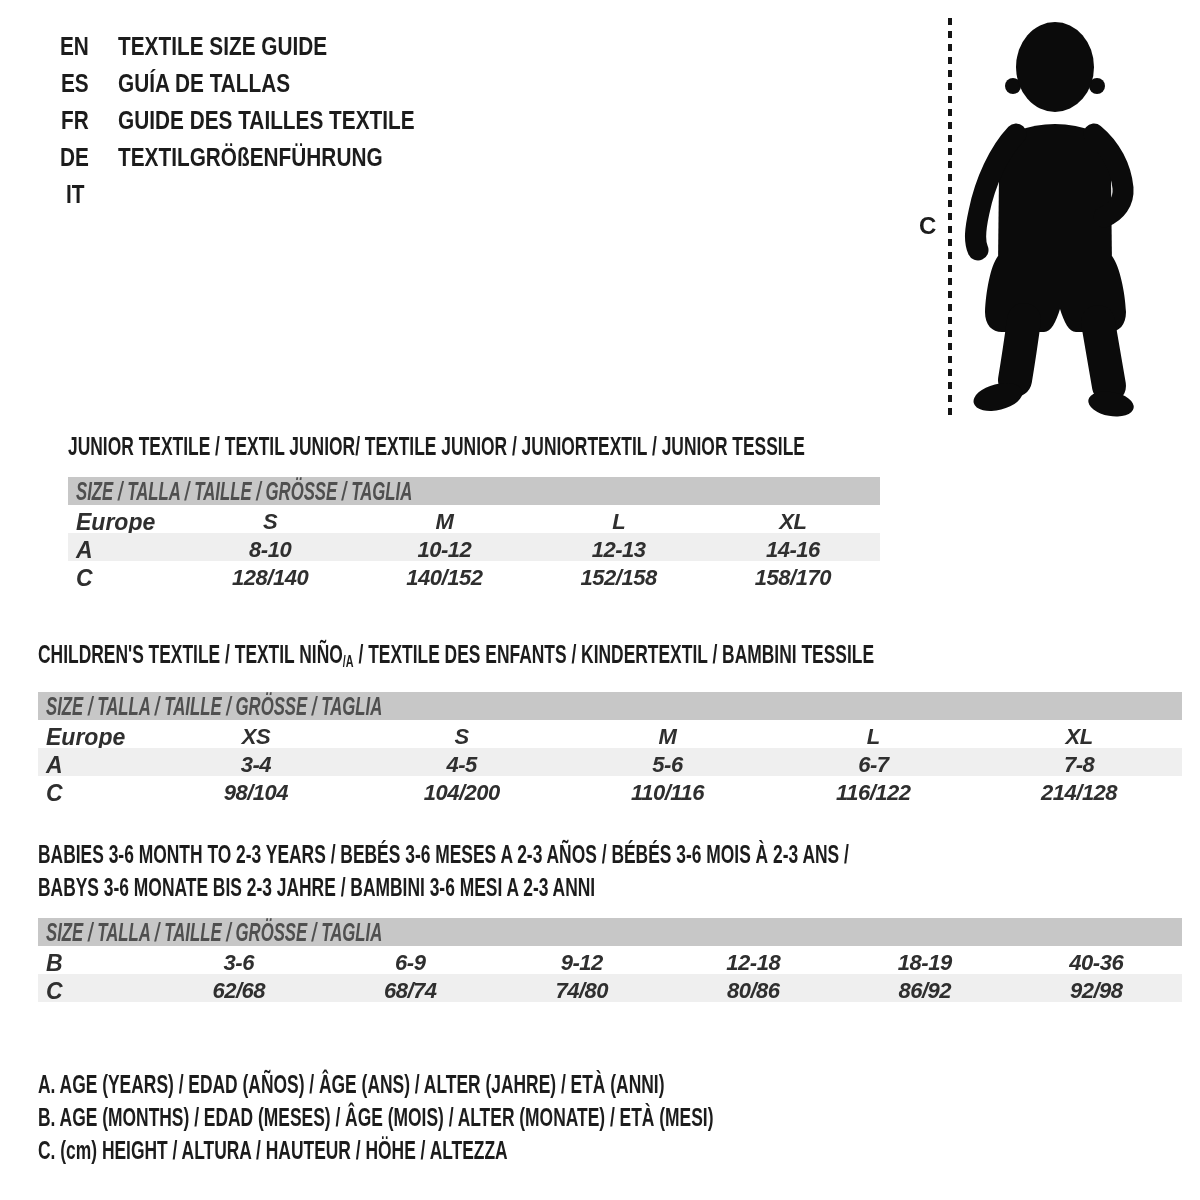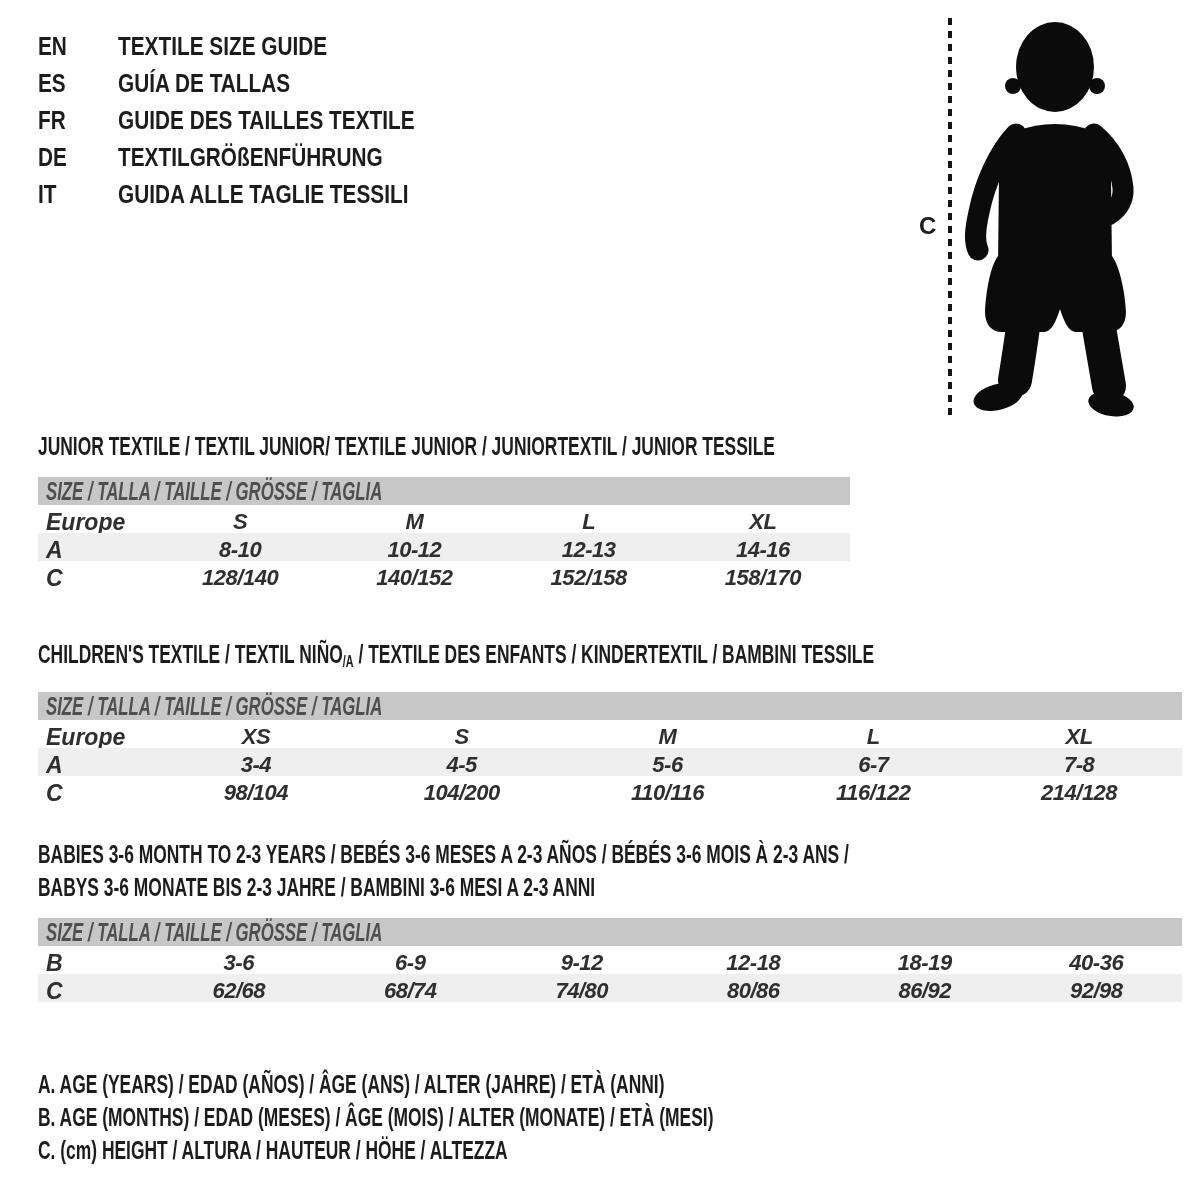--- a/index.html
+++ b/index.html
@@ -17,35 +17,35 @@
     background:var(--page-bg);
     font-family:"Liberation Sans","DejaVu Sans",sans-serif;
     font-weight:bold;
     color:var(--ink);
     overflow:hidden;
   }
   .cond{display:inline-block;transform:scaleX(0.67);transform-origin:0 50%;white-space:nowrap;}
   .cond-lang{display:inline-block;transform:scaleX(0.8);transform-origin:0 50%;white-space:nowrap;}
 
   
-  #lang-block{position:absolute;left:38px;top:28px;}
+  #lang-block{position:absolute;left:38px;top:28px;text-align:center;}
   .lang-row{display:flex;height:37px;line-height:37px;font-size:26px;}
   .lang-code{width:80px;}
   
   #figure{position:absolute;left:895px;top:10px;width:270px;height:420px;}
   #measure-label{position:absolute;left:24px;top:202px;font-size:24px;}
   #dash-line{
     position:absolute;left:53px;top:8px;width:4px;height:400px;
     background:repeating-linear-gradient(to bottom,#141414 0 7px,transparent 7px 13px);
   }
   #baby-svg{position:absolute;left:63px;top:10px;width:185px;height:400px;}
 
   
   .section{position:absolute;left:38px;}
-  #sec-junior{top:432px;width:812px;}
+  #sec-junior{top:432px;width:812px;margin-left:30px;}
   #sec-children{top:640px;width:1144px;}
   #sec-babies{top:838px;width:1144px;}
   .section-title{font-size:26px;line-height:28px;white-space:nowrap;}
   .title-sub{font-size:0.62em;vertical-align:-0.25em;}
   .size-table{margin-top:17px;width:100%;font-style:italic;}
   #sec-babies .size-table{margin-top:14px;}
   .size-bar{
     height:28px;line-height:28px;background:var(--table-header-bg);
     color:var(--table-header-text);font-size:25px;padding-left:8px;
   }
@@ -74,21 +74,20 @@
   <div class="lang-row">
     <span class="lang-code"><span class="cond-lang">FR</span></span>
     <span class="lang-label"><span class="cond-lang">GUIDE DES TAILLES TEXTILE</span></span>
   </div>
   <div class="lang-row">
     <span class="lang-code"><span class="cond-lang">DE</span></span>
     <span class="lang-label"><span class="cond-lang">TEXTILGRÖßENFÜHRUNG</span></span>
   </div>
   <div class="lang-row">
     <span class="lang-code"><span class="cond-lang">IT</span></span>
-    <span class="lang-label"><span class="cond-lang">GUIDA ALLE TAGLIE TESSILI</span></span>
   </div>
 </div>
 
 <div id="figure">
   <span id="measure-label">C</span>
   <div id="dash-line"></div>
   <svg id="baby-svg" viewBox="0 0 185 400" aria-hidden="true">
     <g fill="#0b0b0b" stroke="none">
 
       <circle cx="55" cy="66" r="8"></circle>

